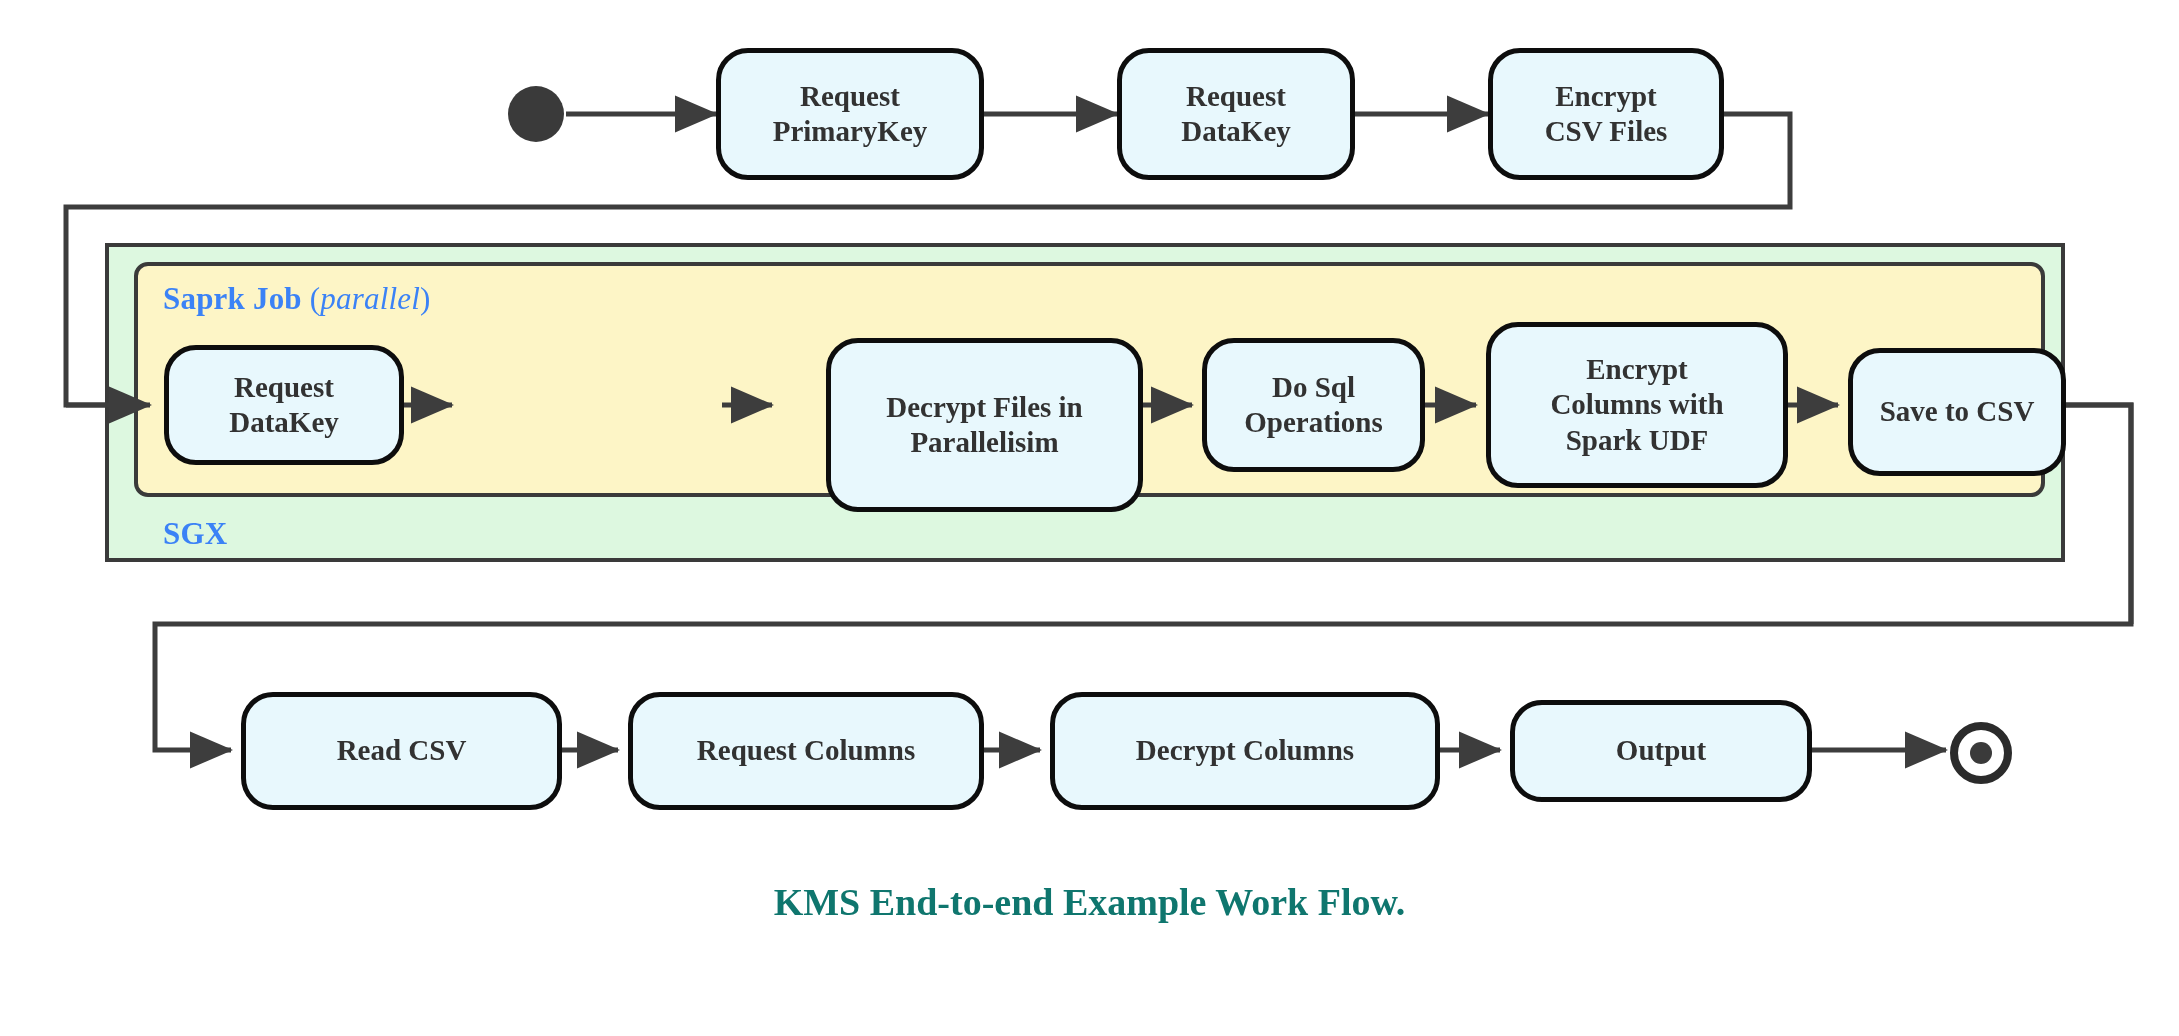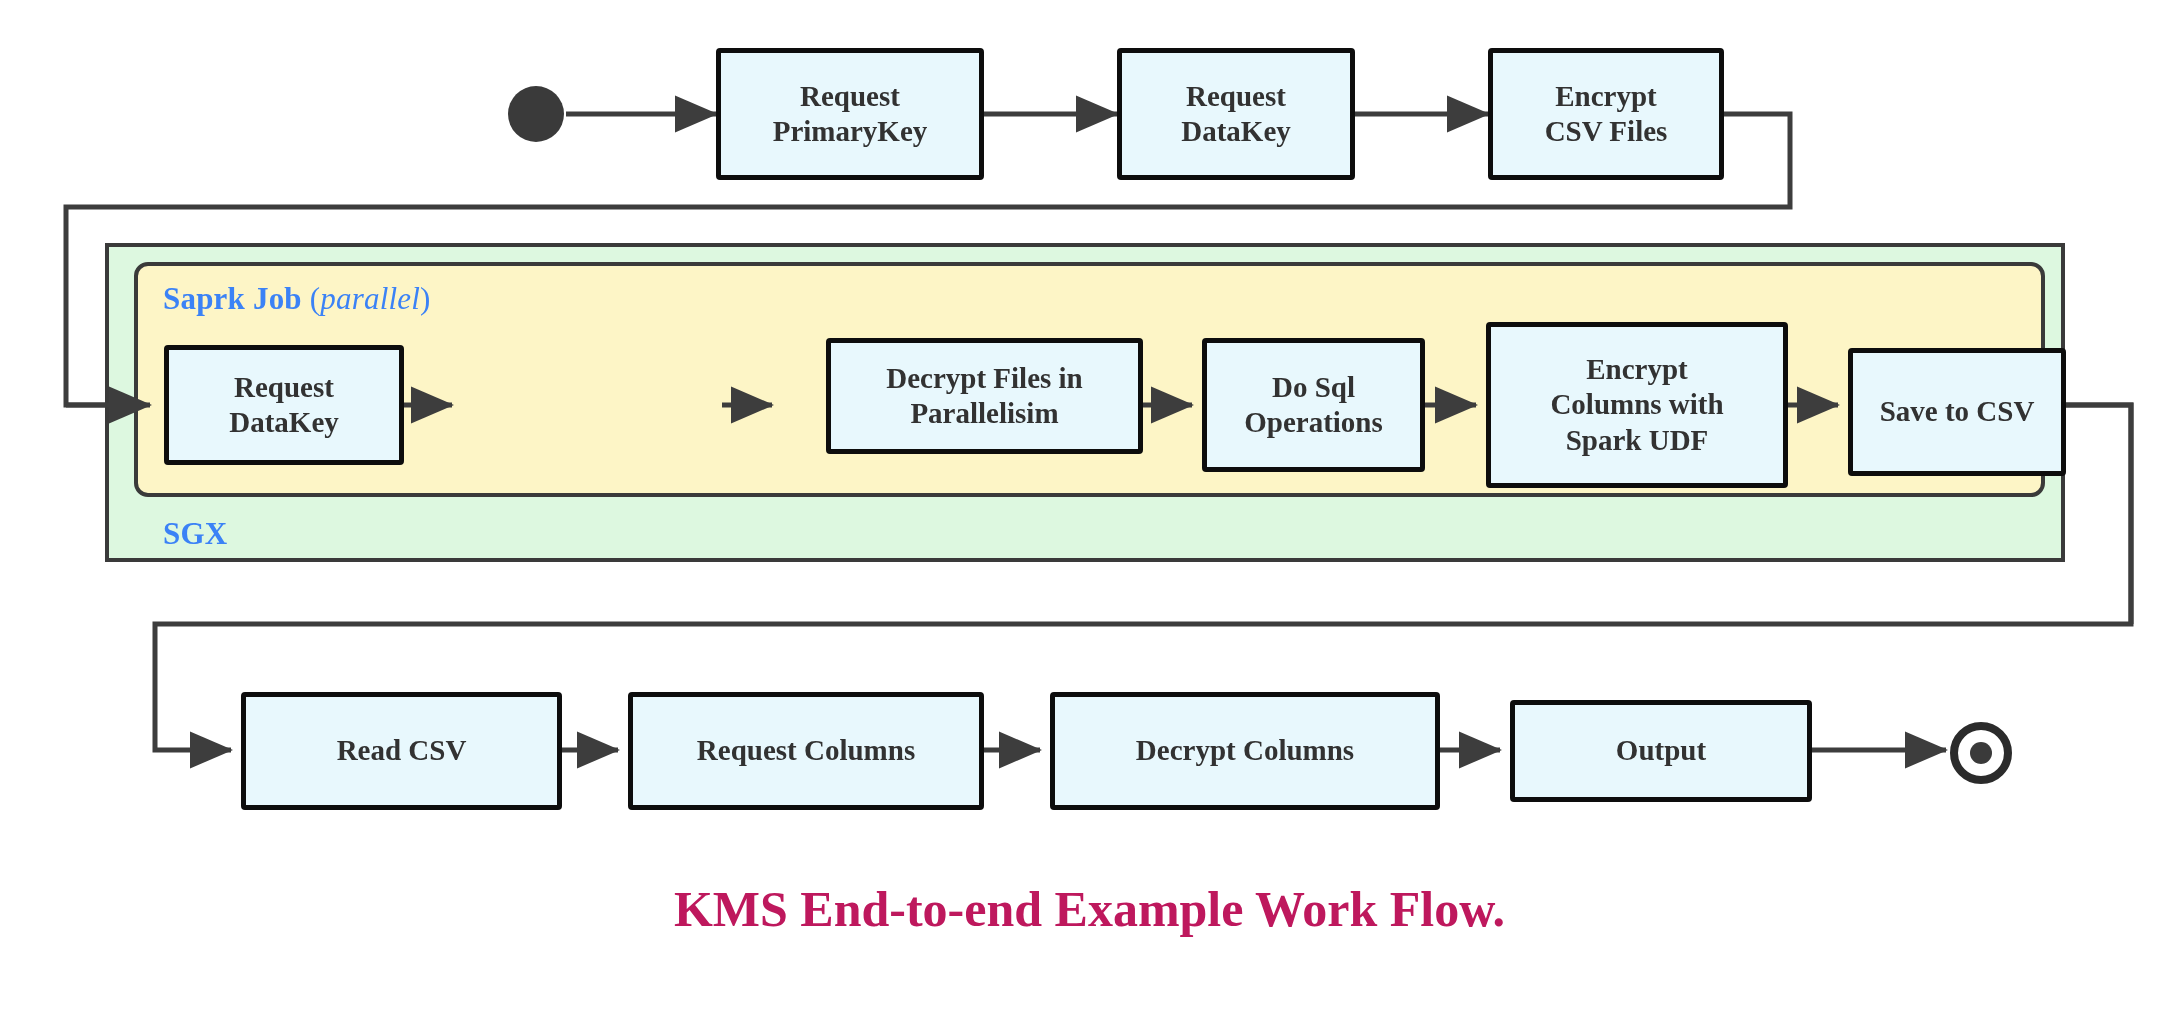--- a/index.html
+++ b/index.html
@@ -72,21 +72,21 @@
   #sgx-label {
     left: 163px;
     top: 516px;
   }
   
   .node {
     position: absolute;
     box-sizing: border-box;
     background: #e8f8fd;
     border: 5px solid #0d0d0d;
-    border-radius: 4px;
+    border-radius: 32px;
     display: flex;
     align-items: center;
     justify-content: center;
     text-align: center;
     font-weight: bold;
     font-size: 29px;
     line-height: 1.22;
     color: #323232;
     padding: 2px 6px;
   }
@@ -122,22 +122,22 @@
     background: #3a3a3a;
   }
   
   #caption {
     position: absolute;
     left: 0;
     top: 880px;
     width: 2179px;
     text-align: center;
     font-weight: bold;
-    font-size: 50px;
-    color: #be185d;
+    font-size: 38px;
+    color: #0f766e;
   }
 </style>
 </head>
 <body>
 
 <div id="diagram-root">
 
   <svg class="layer" id="edges-under" viewBox="0 0 2179 1036" preserveAspectRatio="none" aria-hidden="true">
     <defs>
       <marker id="arrowhead" markerWidth="9" markerHeight="8" refX="8.2" refY="4" orient="auto" markerUnits="strokeWidth">
@@ -220,21 +220,21 @@
   </div>
 
   <div class="node" style="left:164px; top:345px; width:240px; height:120px;">
     <div>
       <span>Request</span>
       <span>DataKey</span>
     </div>
   </div>
 
 
-  <div class="node" style="left:826px; top:338px; width:317px; height:116px;align-items:center;">
+  <div class="node" style="left:826px; top:338px; width:317px; height:174px;align-items:center;">
     <div>
       <span>Decrypt Files in</span>
       <span>Parallelisim</span>
     </div>
   </div>
 
   <div class="node" style="left:1202px; top:338px; width:223px; height:134px;">
     <div>
       <span>Do Sql</span>
       <span>Operations</span>

